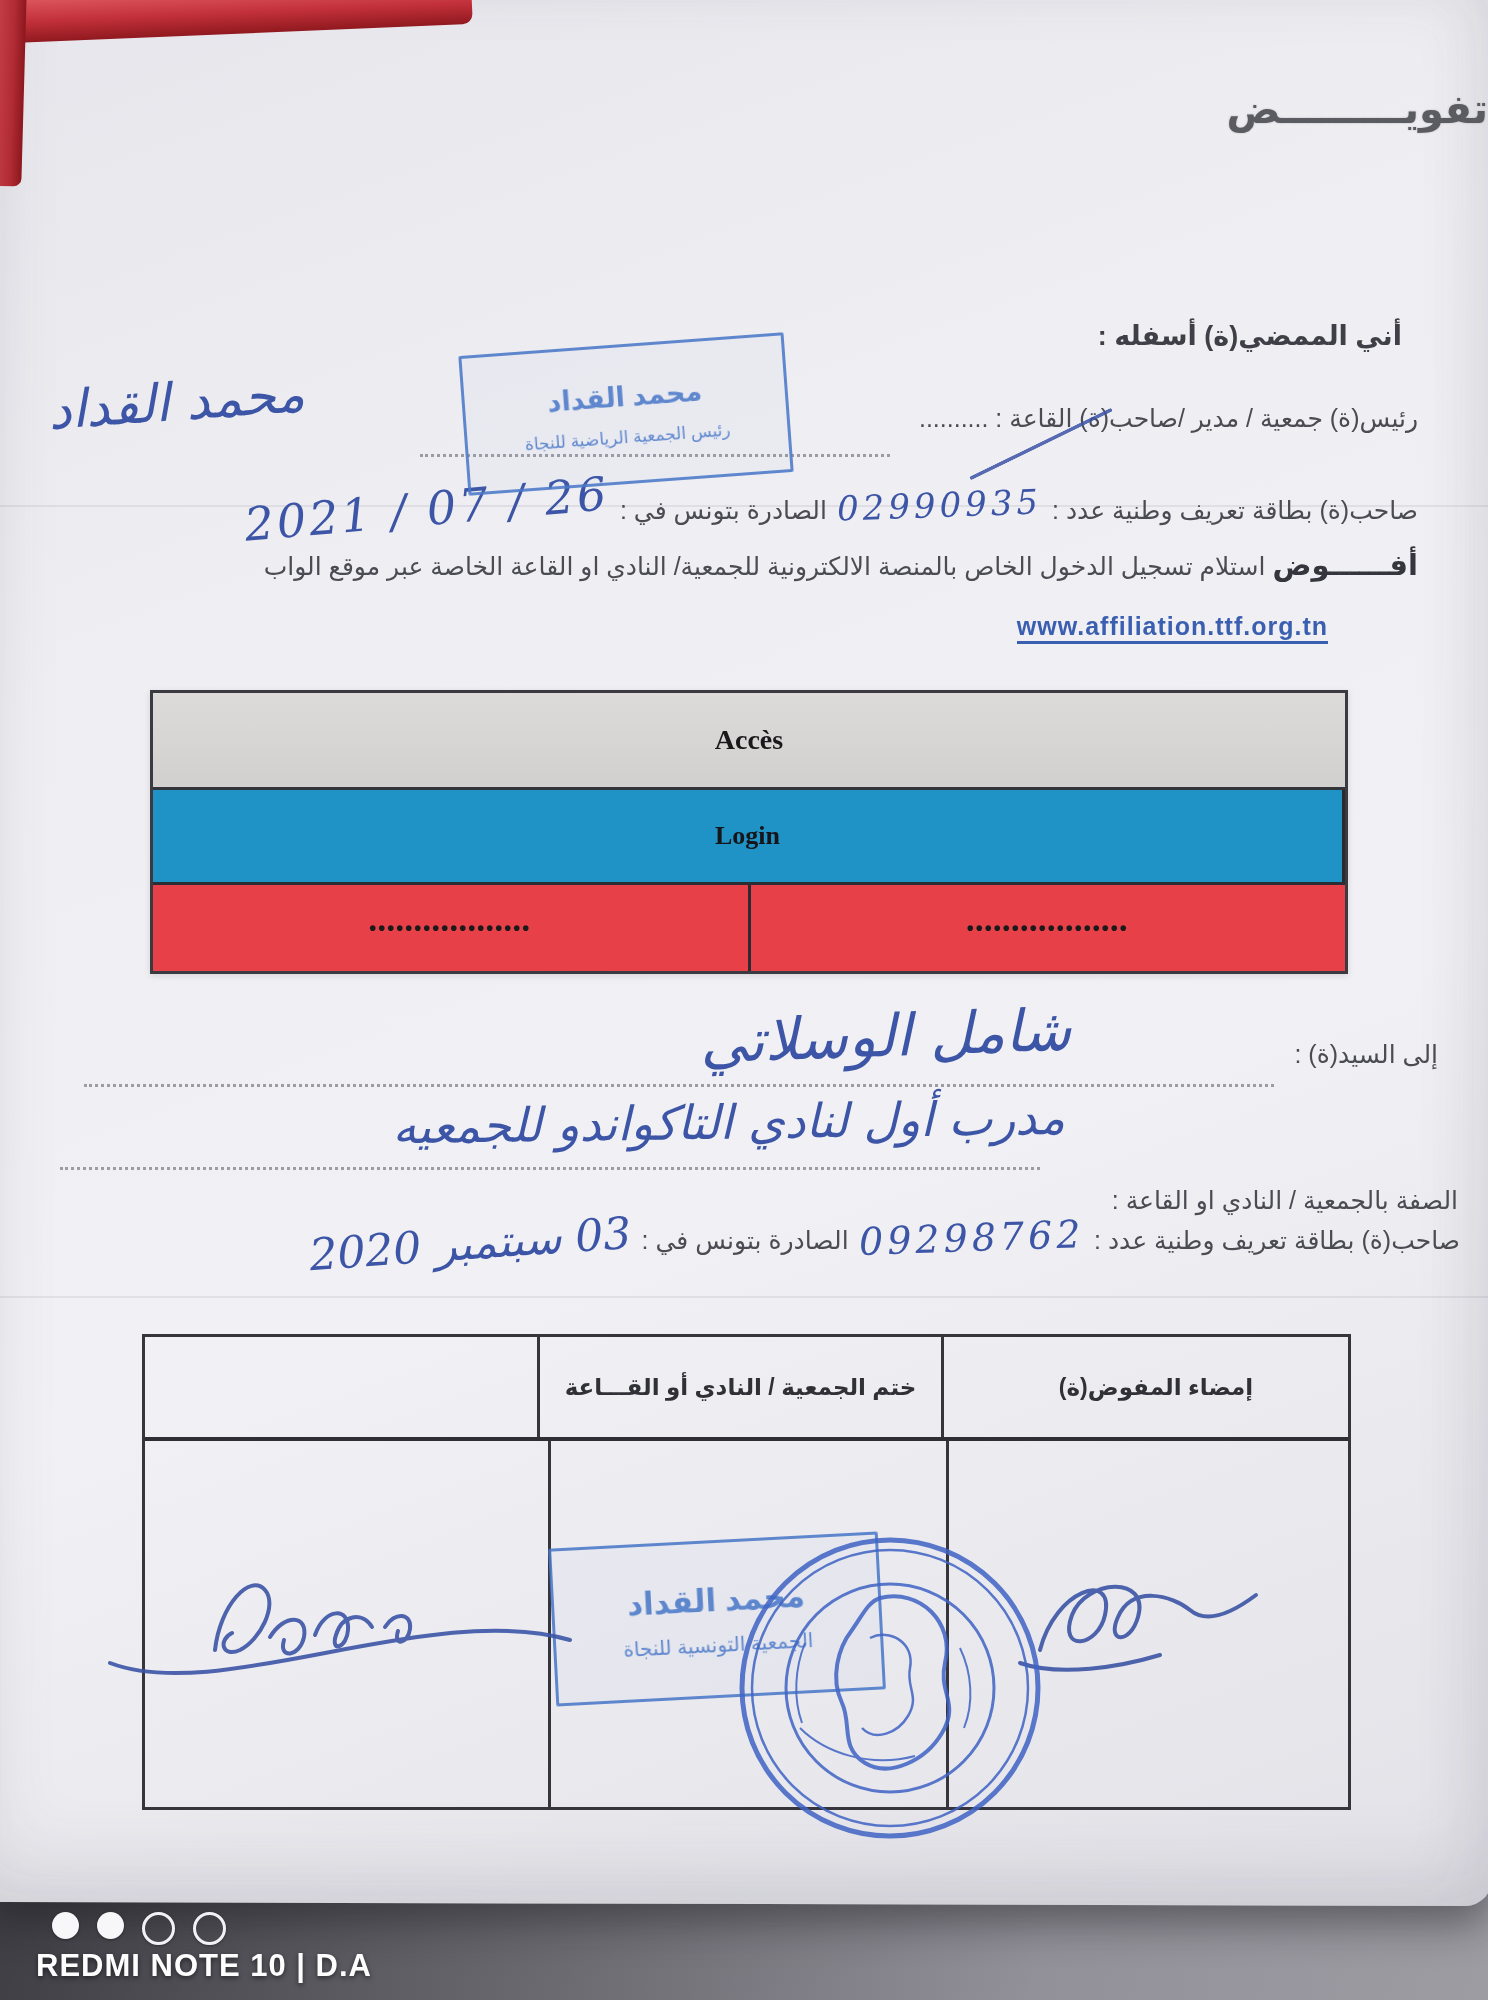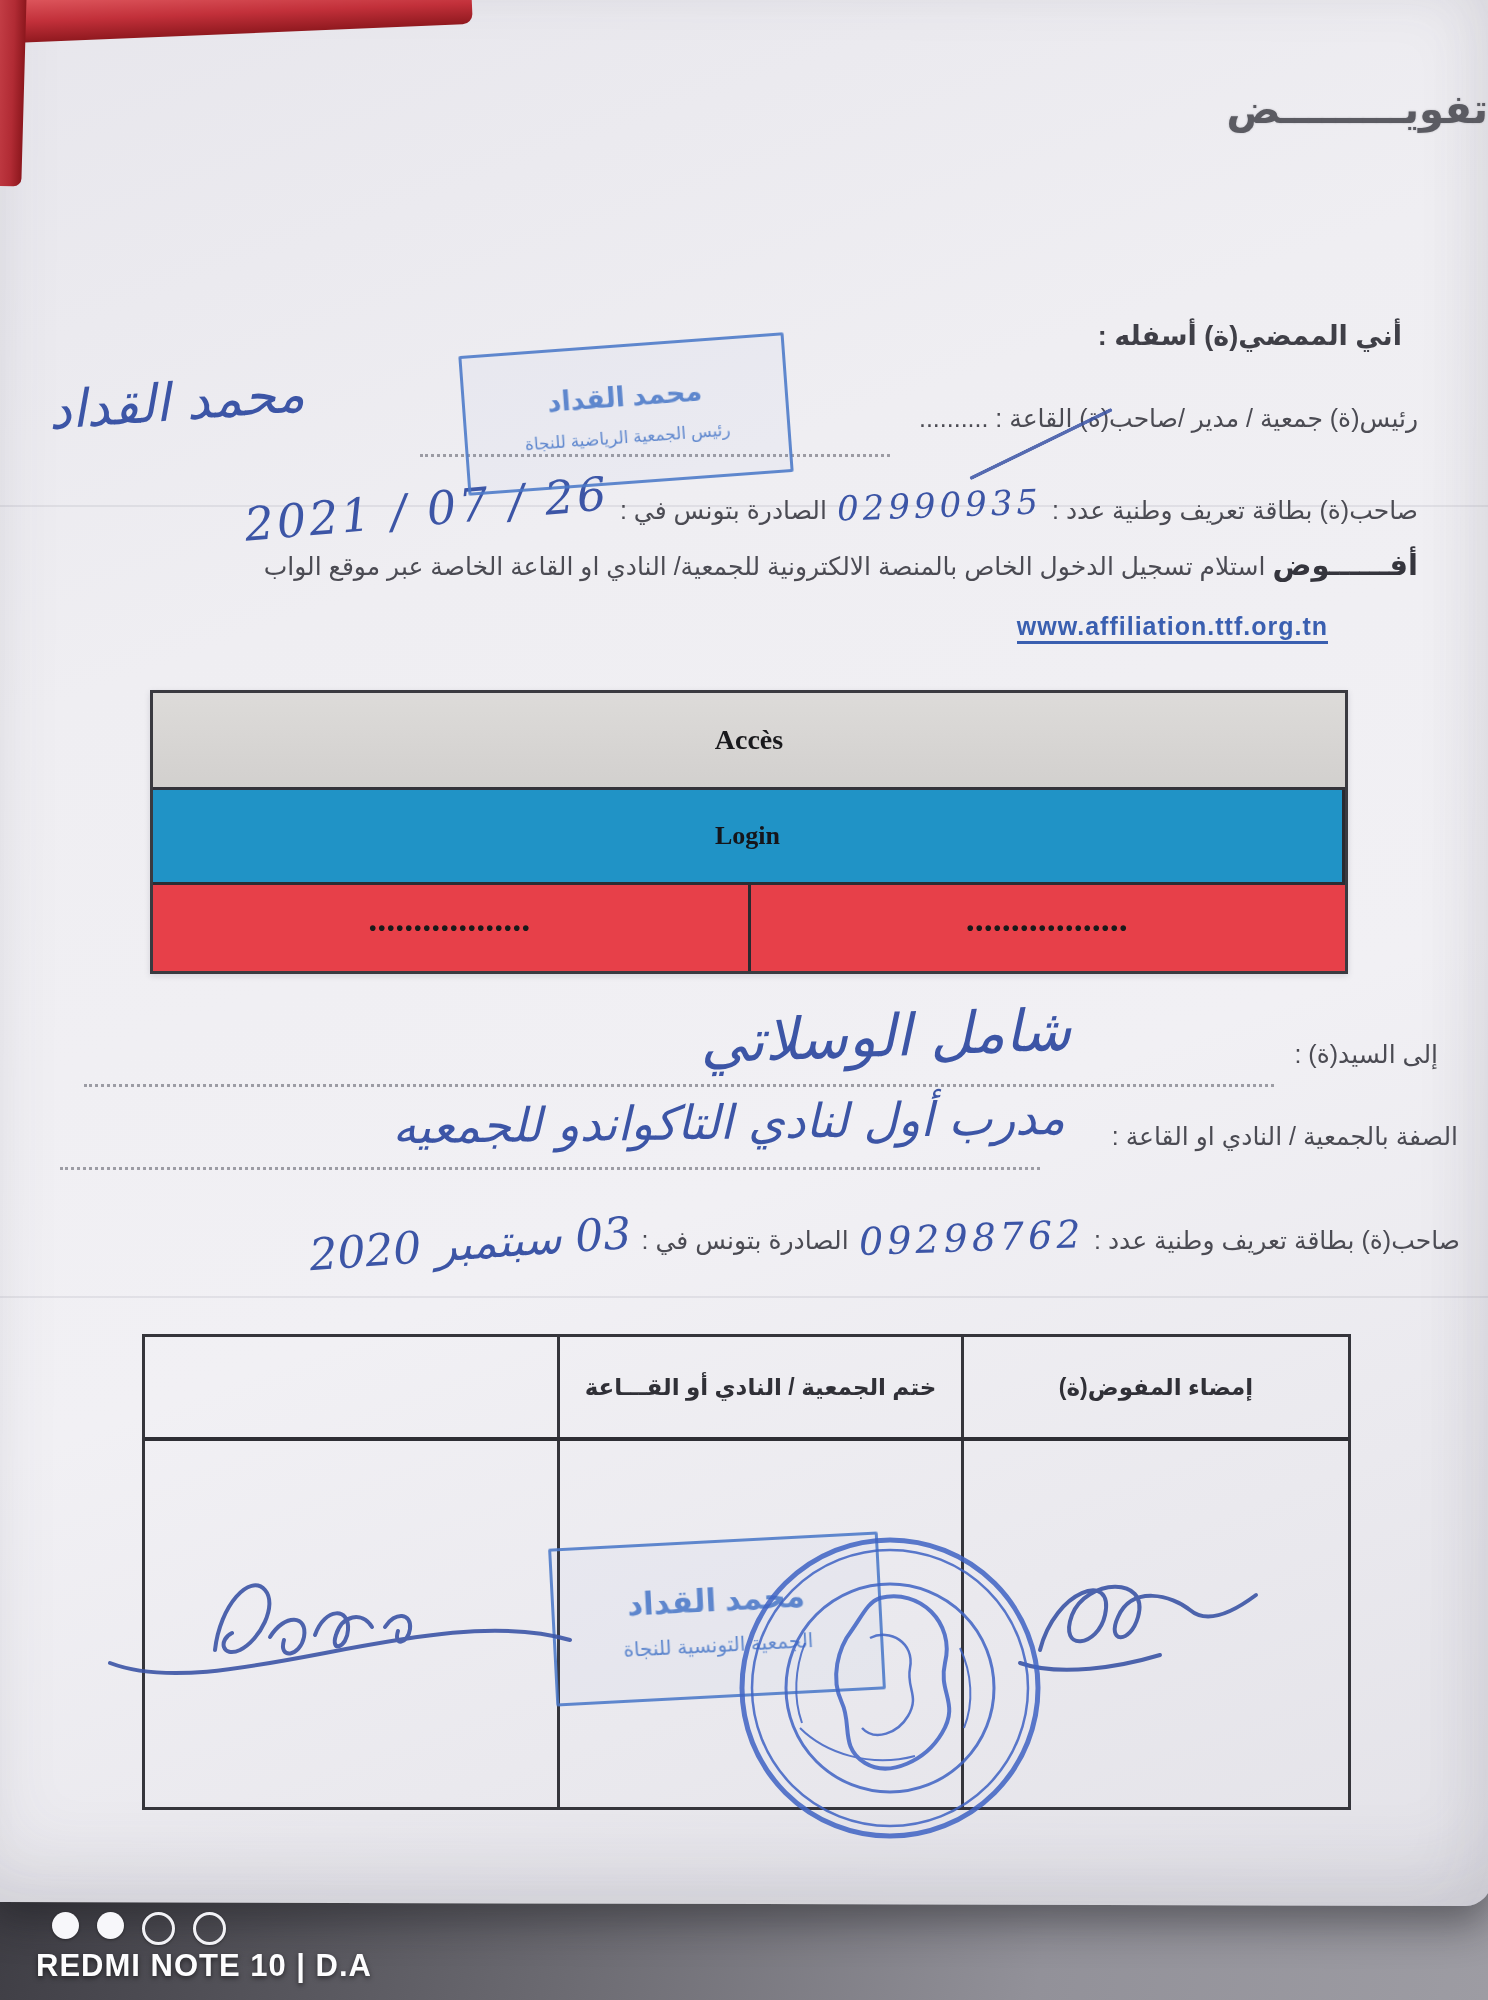--- a/index.html
+++ b/index.html
@@ -75,21 +75,21 @@
   .acc-red{height:86px;background:#e74049;}
   .acc-red>div{font-size:20px;font-weight:bold;color:#1a1a1a;letter-spacing:2px;}
   .vdiv{width:3px;background:#2a2a30;flex:0 0 3px !important;}
   
   .sigtab{position:absolute;left:142px;top:1334px;width:1203px;direction:rtl;
     border:3px solid #35353b;}
   .sigtab .hrow{display:flex;height:100px;border-bottom:4px solid #2e2e34;}
   .sigtab .brow{display:flex;height:366px;}
   .sigtab .cell{display:flex;align-items:center;justify-content:center;
     font-size:23px;font-weight:bold;color:#303037;}
-  .c1{width:384px;border-left:3px solid #35353b;}
+  .c1{width:384px;border-left:3px solid #35353b;padding-left:20px;}
   .c2{width:401px;border-left:3px solid #35353b;}
   .c3{width:409px;}
   .sig-svg{position:absolute;}
   
   .cam-dots{position:absolute;left:52px;top:1912px;display:flex;gap:18px;}
   .dot{width:27px;height:27px;border-radius:50%;}
   .dot.fill{background:#f7f7fa;box-shadow:0 1px 3px rgba(0,0,0,.4);}
   .dot.hollow{border:3px solid #f2f2f6;box-shadow:0 1px 3px rgba(0,0,0,.35);}
   .watermark{position:absolute;left:36px;top:1948px;color:#fdfdfe;font-weight:bold;
     font-size:31px;letter-spacing:1px;text-shadow:0 2px 5px rgba(0,0,0,.55);}
@@ -148,21 +148,21 @@
       <div>••••••••••••••••••</div>
       <div class="vdiv"></div>
       <div>••••••••••••••••••</div>
     </div>
   </div>
 
   <div class="printed" style="top:1040px;right:50px;font-size:25px">إلى السيد(ة) :</div>
   <div class="dotted" style="top:1082px;left:84px;width:1190px"></div>
   <div class="hand hand-to">شامل الوسلاتي</div>
 
-  <div class="printed" style="top:1122px;right:30px;font-size:25px">الصفة بالجمعية / النادي او القاعة :</div>
+  <div class="printed" style="top:1186px;right:30px;font-size:25px">الصفة بالجمعية / النادي او القاعة :</div>
   <div class="dotted" style="top:1165px;left:60px;width:980px"></div>
   <div class="hand hand-role">مدرب أول لنادي التاكواندو للجمعيه</div>
 
   <div class="printed line3" style="top:1208px;right:28px">
     <span>صاحب(ة) بطاقة تعريف وطنية عدد :</span>
     <span class="hand hand-id2" style="position:static">09298762</span>
     <span>الصادرة بتونس في :</span>
     <span class="hand hand-date2" style="position:static">03 سبتمبر 2020</span>
   </div>
 

